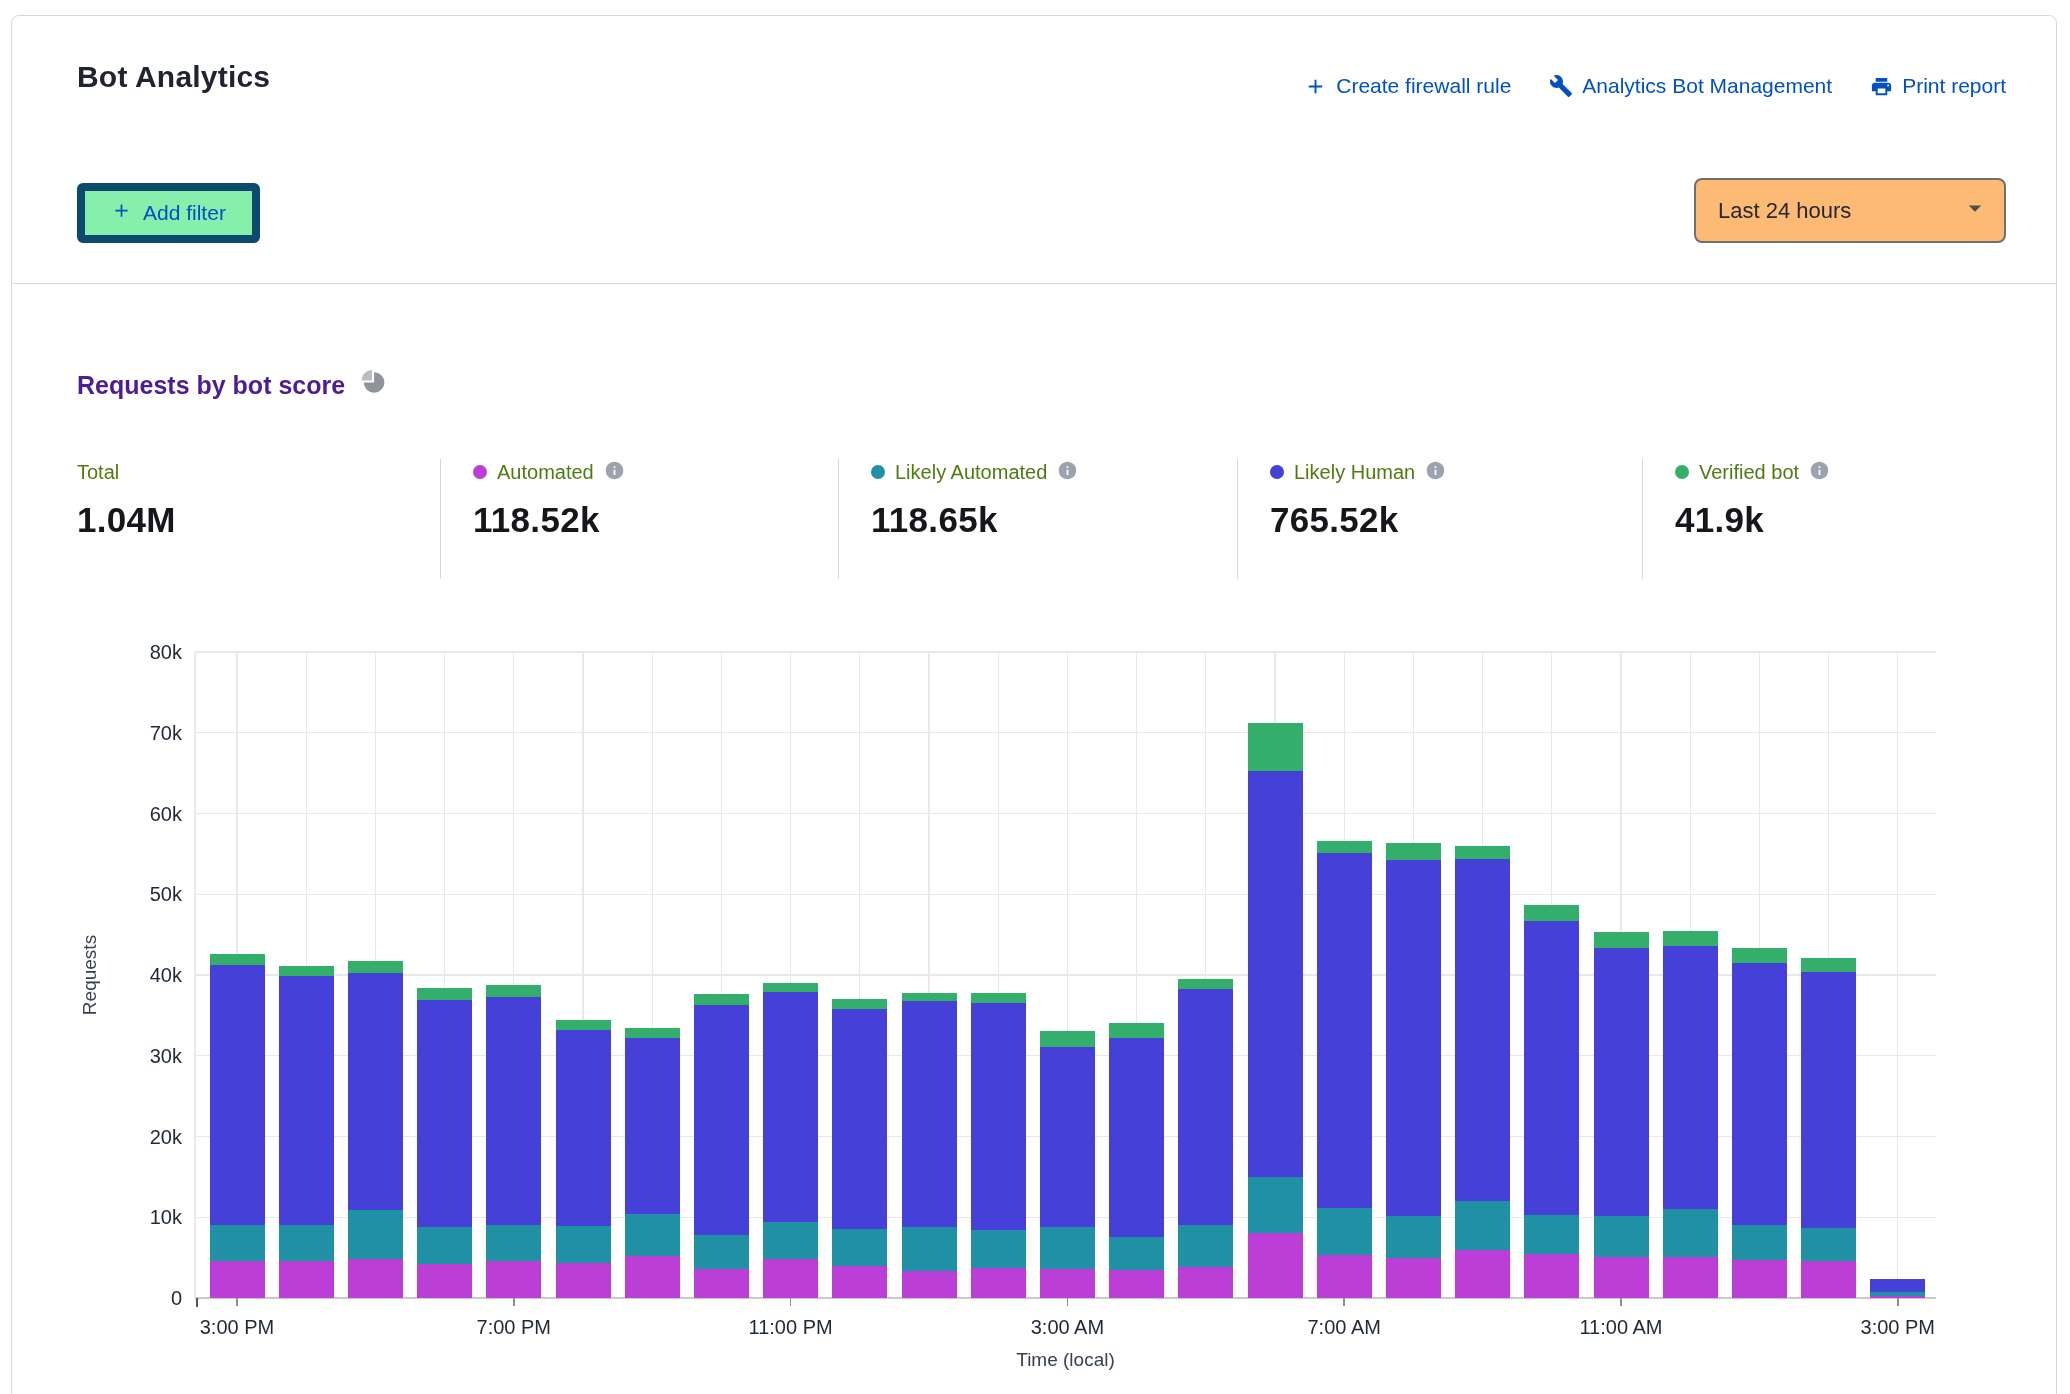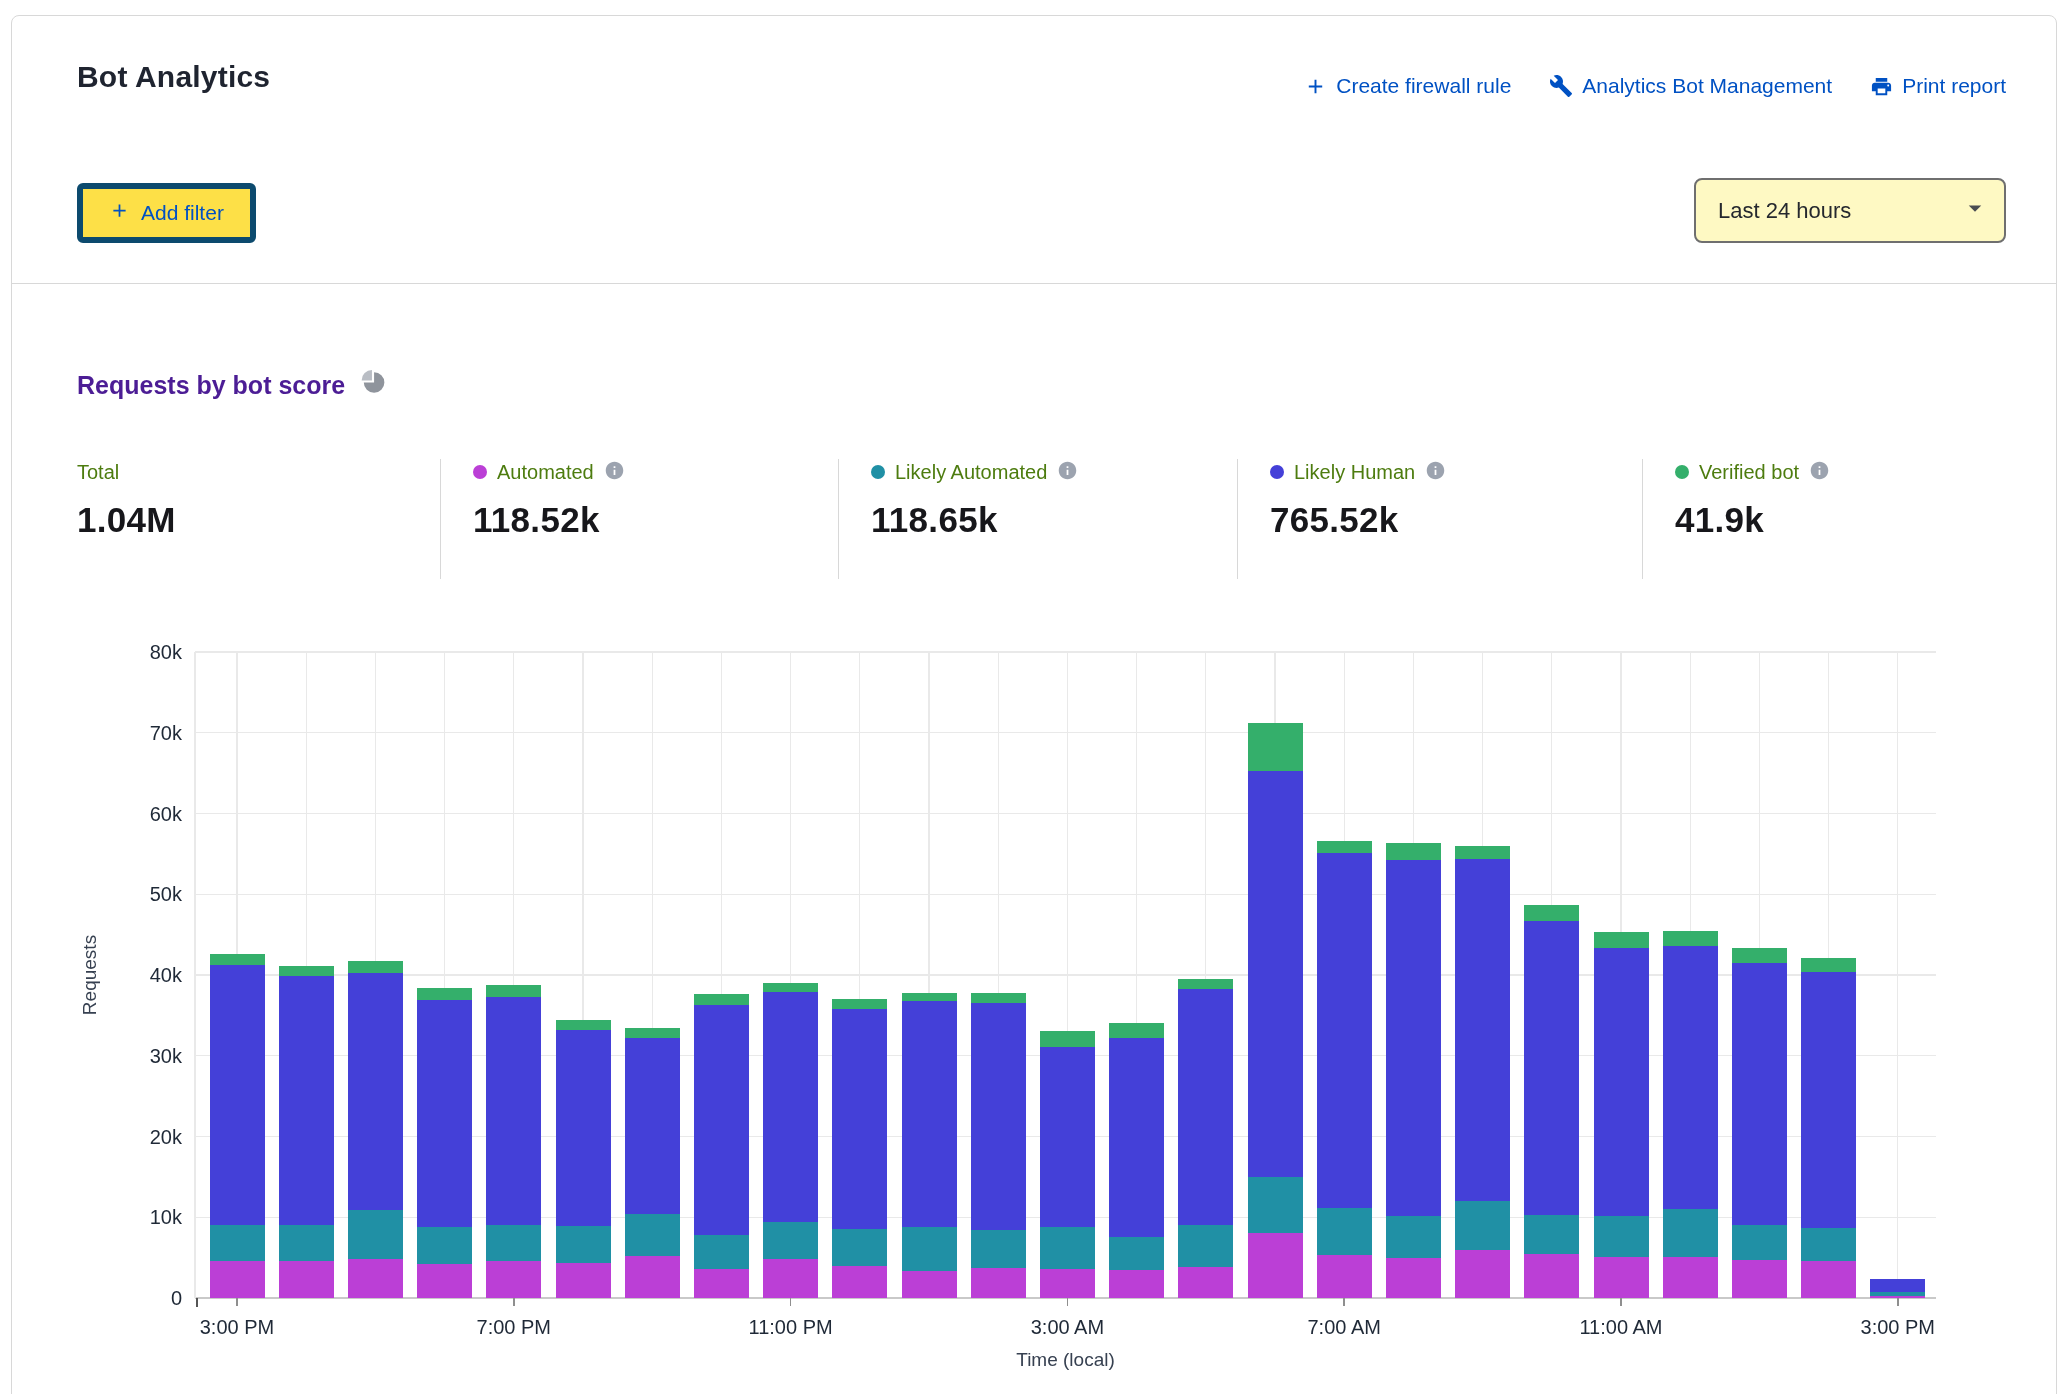--- a/index.html
+++ b/index.html
@@ -12,26 +12,26 @@
   .page-title { position:absolute; left:65px; top:44px; font-size:30px; font-weight:700;
                 color:#1f2430; letter-spacing:.2px; }
 
   .actions { position:absolute; top:58px; right:50px; display:flex; gap:38px; align-items:center; }
   .action-link { display:flex; align-items:center; gap:9px; color:#0051c3; font-size:21px;
                  cursor:pointer; text-decoration:none; }
   .action-link svg { display:block; }
 
   .add-filter-btn { position:absolute; left:65px; top:167px; height:60px; padding:0 26px;
                     display:inline-flex; align-items:center; gap:11px;
-                    border:6px solid #0c4a6e; border-radius:6px; background:#fde047;
+                    border:8px solid #0c4a6e; border-radius:6px; background:#86efac;
                     color:#0051c3; font-size:21px; cursor:pointer;
                     font-family:"Liberation Sans", sans-serif; }
 
   .timerange { position:absolute; top:162px; right:50px; width:312px; height:65px;
-               border:2px solid #6f6f6f; border-radius:8px; background:#fef9c3;
+               border:2px solid #6f6f6f; border-radius:8px; background:#fdba74;
                display:flex; align-items:center; justify-content:space-between;
                padding:0 14px 0 22px; font-size:22px; color:#25282e; cursor:pointer; }
 
   .divider-h { position:absolute; left:0; top:267px; width:100%; height:1px; background:#d8d8d8; }
 
   .section-title { position:absolute; left:65px; top:353px; display:flex; align-items:center; gap:15px; }
   .section-title span { font-size:25px; font-weight:700; color:#4c1d95; }
 
   .stat-col { position:absolute; top:443px; }
   .stat-label-row { display:flex; align-items:center; gap:10px; height:26px; }

